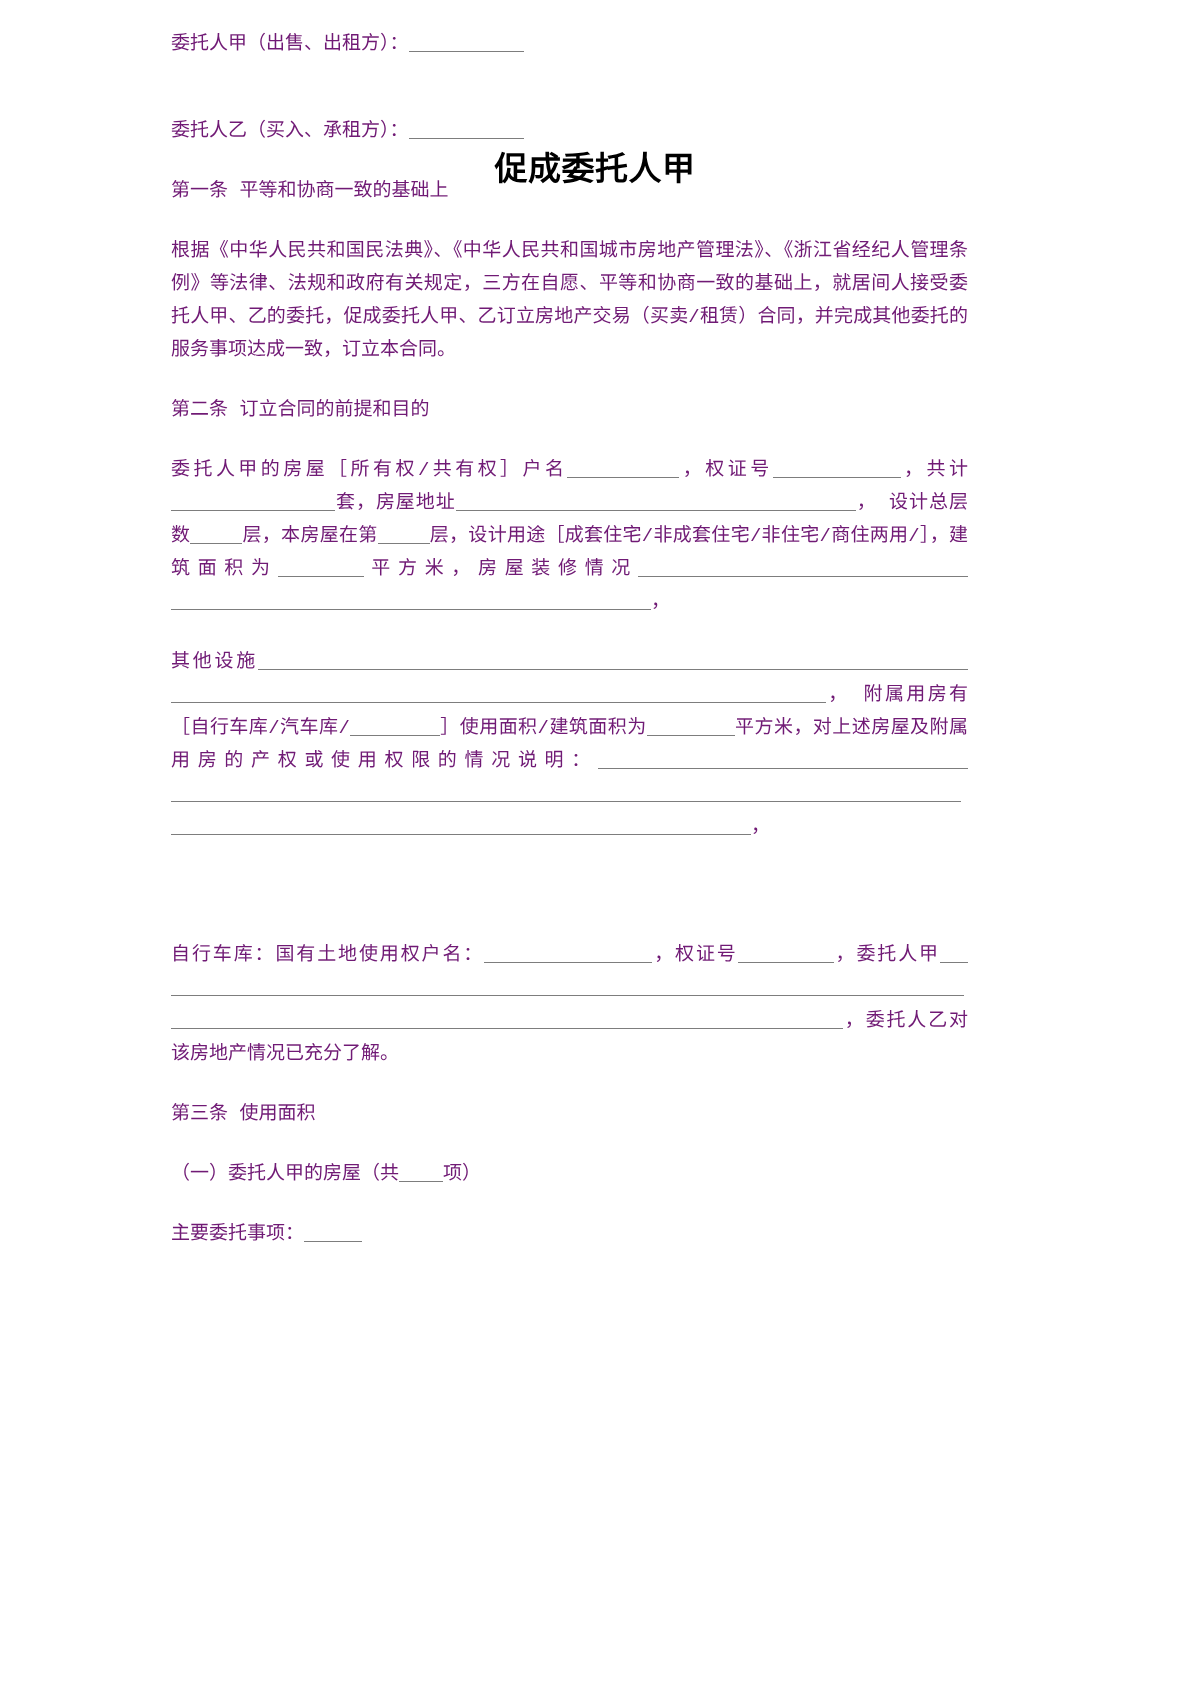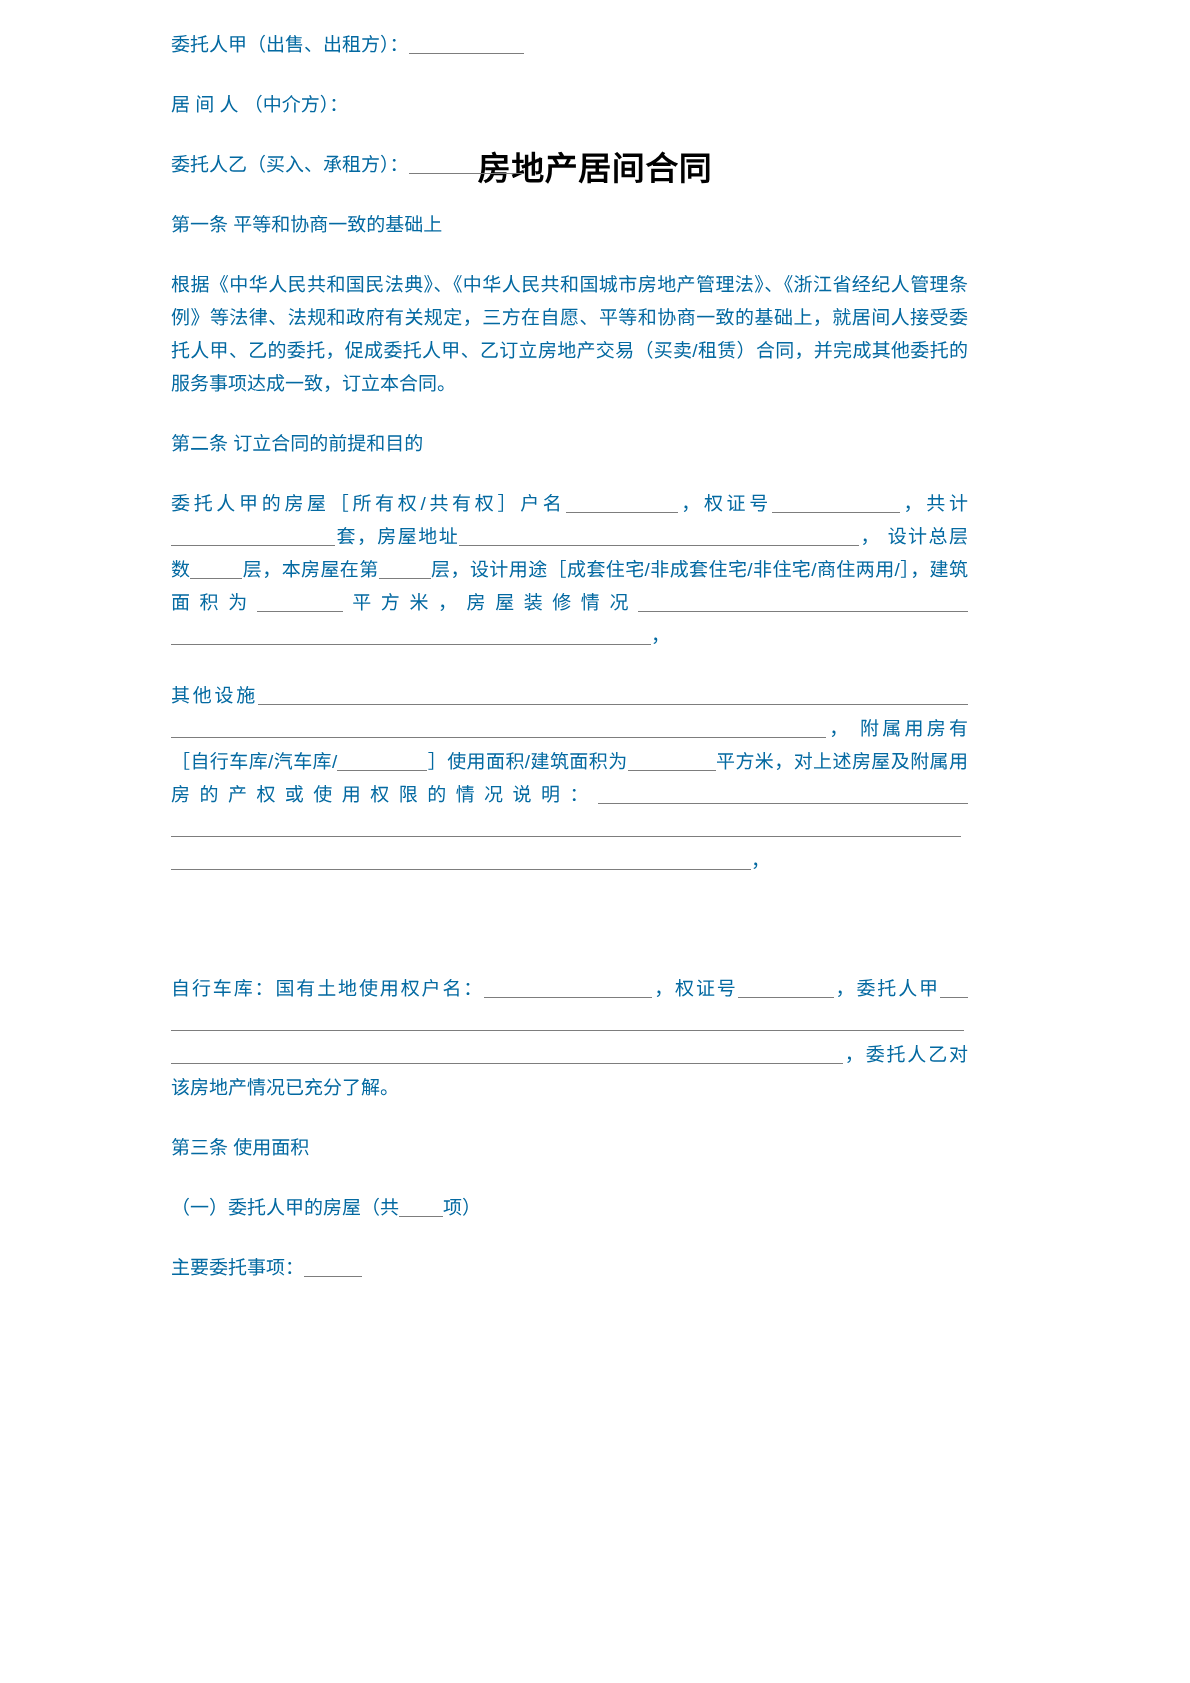--- a/index.html
+++ b/index.html
@@ -28,55 +28,54 @@
     font-weight: bold;
     font-size: 33px;
     line-height: 1.15;
     text-align: center;
     color: #000000;
     margin: 0;
     padding-top: 150px;
     letter-spacing: 0.5px;
   }
   .para {
-    font-family: Liberation Sans, sans-serif;
+    font-family: Liberation Mono, monospace;
     font-size: 19px;
     line-height: 33px;
-    color: #0369a1;
+    color: #701a75;
     margin: 0;
     text-align: justify;
     text-justify: inter-ideograph;
     white-space: normal;
     word-break: break-all;
   }
   .gap-md  { height: 27px; }
   .gap-xl  { height: 95px; }
   .spacer-title { height: 28px; }
   .blank {
     display: inline-block;
     border-bottom: 1px solid #7d7d7d;
     height: 19px;
     vertical-align: -3px;
   }
 </style>
 </head>
 <body>
 
 <div class="page">
-  <h1 class="doc-title">房地产居间合同</h1>
+  <h1 class="doc-title">促成委托人甲</h1>
 
   <div class="content">
 
     <div class="spacer-title"></div>
 
     <p class="para"><span>委托人甲（出售、出租方）：</span><span class="blank" style="width:115px"></span></p>
 
     <div class="gap-md"></div>
 
-    <p class="para"><span>居 间 人 （中介方）：</span></p>
 
     <div class="gap-md"></div>
 
     <p class="para"><span>委托人乙（买入、承租方）：</span><span class="blank" style="width:115px"></span></p>
 
     <div class="gap-md"></div>
 
     <p class="para">第一条  平等和协商一致的基础上</p>
 
     <div class="gap-md"></div>

